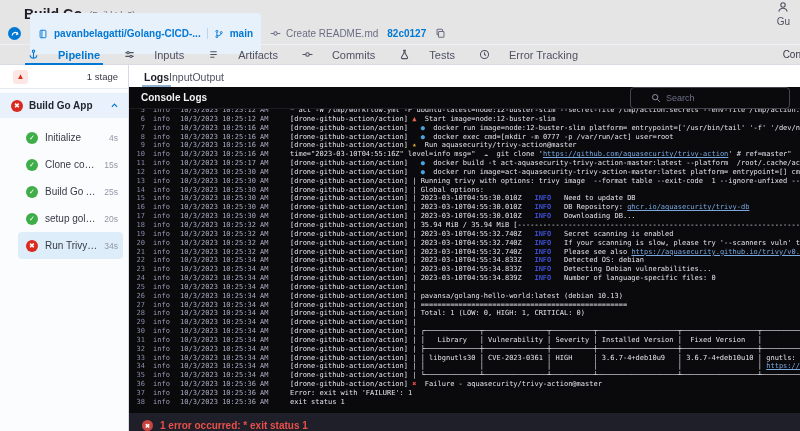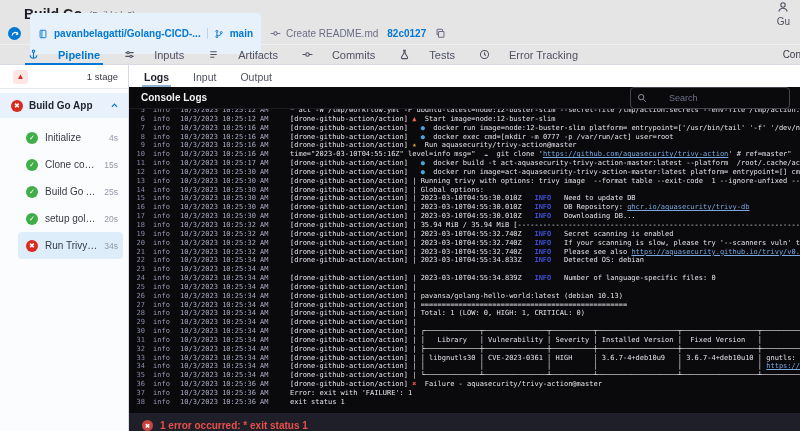--- a/index.html
+++ b/index.html
@@ -36,28 +36,28 @@
   .st-ic{width:12px;height:12px;min-width:12px;border-radius:50%;display:flex;align-items:center;justify-content:center;color:#fff;font-size:7px;line-height:1;}
   .st-ok{background:#3fae49;}
   .st-fail{background:#da291d;}
   .steps{padding:6px 5px 0 18px;}
   .step{height:27px;display:flex;align-items:center;gap:7px;padding:0 5px 0 8px;border-radius:4px;cursor:pointer;}
   .step.selected{background:#ddeefa;}
   .step-label{flex:1;font-size:10px;color:#383946;white-space:nowrap;overflow:hidden;text-overflow:ellipsis;}
   .step-dur{font-size:8.5px;color:#9296a5;}
   
   .main{flex:1;display:flex;flex-direction:column;min-width:0;}
-  .log-tabs{height:22px;background:#fff;display:flex;align-items:flex-end;gap:24px;padding-left:15px;font-size:10.5px;color:#4f5162;}
+  .log-tabs{height:22px;background:#fff;display:flex;align-items:flex-end;padding-left:15px;font-size:10.5px;color:#4f5162;}
   .ltab{padding-bottom:4px;cursor:pointer;position:relative;}
   .ltab.active{color:#1c1c28;font-weight:700;}
   .ltab.active::after{content:"";position:absolute;left:-2px;right:-2px;bottom:0;height:2px;background:#8fb0cf;}
   .console{flex:1;background:#0a0a0d;display:flex;flex-direction:column;min-height:0;}
   .console-head{height:22px;min-height:22px;display:flex;align-items:center;padding:0 10px 0 12px;border-bottom:1px solid #1c1c22;}
   .console-title{font-size:10px;font-weight:700;color:#f2f2f5;}
-  .search-box{margin-left:auto;width:160px;height:22px;border:1px solid #45454f;border-radius:4px;display:flex;align-items:center;gap:22px;padding:0 6px;color:#8f90a6;}
+  .search-box{margin-left:auto;width:160px;height:22px;border:1px solid #45454f;border-radius:4px;display:flex;align-items:center;gap:5px;padding:0 20px;color:#8f90a6;}
   .search-box input{flex:1;background:transparent;border:none;outline:none;color:#d6d6dd;font-size:9px;font-family:"Liberation Sans",sans-serif;min-width:0;}
   .search-box input::placeholder{color:#6f7186;}
   .log-lines{flex:1;overflow:hidden;padding-top:1px;font-family:"DejaVu Sans Mono",monospace;font-size:7px;line-height:8.85px;color:#e3e3ea;}
   .log-lines .clip-first{margin-top:-4px;}
   .log-line{display:flex;white-space:pre;}
   .ln-num{width:16px;min-width:16px;text-align:right;color:#8a8ca3;}
   .ln-lvl{width:20px;min-width:20px;margin-left:8px;color:#9b9db3;}
   .ln-time{width:96px;min-width:96px;margin-left:7px;color:#a9abc0;}
   .ln-msg{margin-left:14px;flex:1;overflow:hidden;}
   .p-link{color:#79a8e0;text-decoration:underline;cursor:pointer;}
@@ -265,21 +265,21 @@
             <div class="log-line"><span class="ln-num">13</span><span class="ln-lvl">info</span><span class="ln-time">10/3/2023 10:25:30 AM</span><span class="ln-msg"><span class="p-txt">[drone-github-action/action] | Running trivy with options: trivy image  --format table --exit-code  1 --ignore-unfixed --vuln-type  os,library --severity  CRITICAL,HIGH,LOW  pavansa/golang-hello-world:latest</span></span></div>
             <div class="log-line"><span class="ln-num">14</span><span class="ln-lvl">info</span><span class="ln-time">10/3/2023 10:25:30 AM</span><span class="ln-msg"><span class="p-txt">[drone-github-action/action] | Global options:</span></span></div>
             <div class="log-line"><span class="ln-num">15</span><span class="ln-lvl">info</span><span class="ln-time">10/3/2023 10:25:30 AM</span><span class="ln-msg"><span class="p-txt">[drone-github-action/action] | 2023-03-10T04:55:30.010Z   </span><span class="p-tag">INFO</span><span class="p-txt">   Need to update DB</span></span></div>
             <div class="log-line"><span class="ln-num">16</span><span class="ln-lvl">info</span><span class="ln-time">10/3/2023 10:25:30 AM</span><span class="ln-msg"><span class="p-txt">[drone-github-action/action] | 2023-03-10T04:55:30.010Z   </span><span class="p-tag">INFO</span><span class="p-txt">   DB Repository: </span><span class="p-link">ghcr.io/aquasecurity/trivy-db</span></span></div>
             <div class="log-line"><span class="ln-num">17</span><span class="ln-lvl">info</span><span class="ln-time">10/3/2023 10:25:30 AM</span><span class="ln-msg"><span class="p-txt">[drone-github-action/action] | 2023-03-10T04:55:30.010Z   </span><span class="p-tag">INFO</span><span class="p-txt">   Downloading DB...</span></span></div>
             <div class="log-line"><span class="ln-num">18</span><span class="ln-lvl">info</span><span class="ln-time">10/3/2023 10:25:32 AM</span><span class="ln-msg"><span class="p-txt">[drone-github-action/action] | 35.94 MiB / 35.94 MiB [------------------------------------------------------------------------------------------------&gt;] 100.00% ? p/s ?35.94 MiB / 35.94 MiB [--------------------------</span></span></div>
             <div class="log-line"><span class="ln-num">19</span><span class="ln-lvl">info</span><span class="ln-time">10/3/2023 10:25:32 AM</span><span class="ln-msg"><span class="p-txt">[drone-github-action/action] | 2023-03-10T04:55:32.740Z   </span><span class="p-tag">INFO</span><span class="p-txt">   Secret scanning is enabled</span></span></div>
             <div class="log-line"><span class="ln-num">20</span><span class="ln-lvl">info</span><span class="ln-time">10/3/2023 10:25:32 AM</span><span class="ln-msg"><span class="p-txt">[drone-github-action/action] | 2023-03-10T04:55:32.740Z   </span><span class="p-tag">INFO</span><span class="p-txt">   If your scanning is slow, please try '--scanners vuln' to disable secret scanning</span></span></div>
             <div class="log-line"><span class="ln-num">21</span><span class="ln-lvl">info</span><span class="ln-time">10/3/2023 10:25:32 AM</span><span class="ln-msg"><span class="p-txt">[drone-github-action/action] | 2023-03-10T04:55:32.740Z   </span><span class="p-tag">INFO</span><span class="p-txt">   Please see also </span><span class="p-link">https://aquasecurity.github.io/trivy/v0.38/docs/secret/scanning/#recommendation</span></span></div>
             <div class="log-line"><span class="ln-num">22</span><span class="ln-lvl">info</span><span class="ln-time">10/3/2023 10:25:34 AM</span><span class="ln-msg"><span class="p-txt">[drone-github-action/action] | 2023-03-10T04:55:34.833Z   </span><span class="p-tag">INFO</span><span class="p-txt">   Detected OS: debian</span></span></div>
-            <div class="log-line"><span class="ln-num">23</span><span class="ln-lvl">info</span><span class="ln-time">10/3/2023 10:25:34 AM</span></div>
+            <div class="log-line"><span class="ln-num">23</span><span class="ln-lvl">info</span><span class="ln-time">10/3/2023 10:25:34 AM</span><span class="ln-msg"><span class="p-txt">[drone-github-action/action] | 2023-03-10T04:55:34.833Z   </span><span class="p-tag">INFO</span><span class="p-txt">   Detecting Debian vulnerabilities...</span></span></div>
             <div class="log-line"><span class="ln-num">24</span><span class="ln-lvl">info</span><span class="ln-time">10/3/2023 10:25:34 AM</span><span class="ln-msg"><span class="p-txt">[drone-github-action/action] | 2023-03-10T04:55:34.839Z   </span><span class="p-tag">INFO</span><span class="p-txt">   Number of language-specific files: 0</span></span></div>
             <div class="log-line"><span class="ln-num">25</span><span class="ln-lvl">info</span><span class="ln-time">10/3/2023 10:25:34 AM</span><span class="ln-msg"><span class="p-txt">[drone-github-action/action] |</span></span></div>
             <div class="log-line"><span class="ln-num">26</span><span class="ln-lvl">info</span><span class="ln-time">10/3/2023 10:25:34 AM</span><span class="ln-msg"><span class="p-txt">[drone-github-action/action] | pavansa/golang-hello-world:latest (debian 10.13)</span></span></div>
             <div class="log-line"><span class="ln-num">27</span><span class="ln-lvl">info</span><span class="ln-time">10/3/2023 10:25:34 AM</span><span class="ln-msg"><span class="p-txt">[drone-github-action/action] | =================================================</span></span></div>
             <div class="log-line"><span class="ln-num">28</span><span class="ln-lvl">info</span><span class="ln-time">10/3/2023 10:25:34 AM</span><span class="ln-msg"><span class="p-txt">[drone-github-action/action] | Total: 1 (LOW: 0, HIGH: 1, CRITICAL: 0)</span></span></div>
             <div class="log-line"><span class="ln-num">29</span><span class="ln-lvl">info</span><span class="ln-time">10/3/2023 10:25:34 AM</span><span class="ln-msg"><span class="p-txt">[drone-github-action/action] |</span></span></div>
             <div class="log-line"><span class="ln-num">30</span><span class="ln-lvl">info</span><span class="ln-time">10/3/2023 10:25:34 AM</span><span class="ln-msg"><span class="p-txt">[drone-github-action/action] | ┌─────────────┬───────────────┬──────────┬───────────────────┬──────────────────┬───────────────────────────────────────────────────────────────┐</span></span></div>
             <div class="log-line"><span class="ln-num">31</span><span class="ln-lvl">info</span><span class="ln-time">10/3/2023 10:25:34 AM</span><span class="ln-msg"><span class="p-txt">[drone-github-action/action] | │   Library   │ Vulnerability │ Severity │ Installed Version │  Fixed Version   │                            Title                             │</span></span></div>
             <div class="log-line"><span class="ln-num">32</span><span class="ln-lvl">info</span><span class="ln-time">10/3/2023 10:25:34 AM</span><span class="ln-msg"><span class="p-txt">[drone-github-action/action] | ├─────────────┼───────────────┼──────────┼───────────────────┼──────────────────┼───────────────────────────────────────────────────────────────┤</span></span></div>
             <div class="log-line"><span class="ln-num">33</span><span class="ln-lvl">info</span><span class="ln-time">10/3/2023 10:25:34 AM</span><span class="ln-msg"><span class="p-txt">[drone-github-action/action] | │ libgnutls30 │ CVE-2023-0361 │ HIGH     │ 3.6.7-4+deb10u9   │ 3.6.7-4+deb10u10 │ gnutls: timing side-channel in the TLS RSA key exchange code │</span></span></div>

